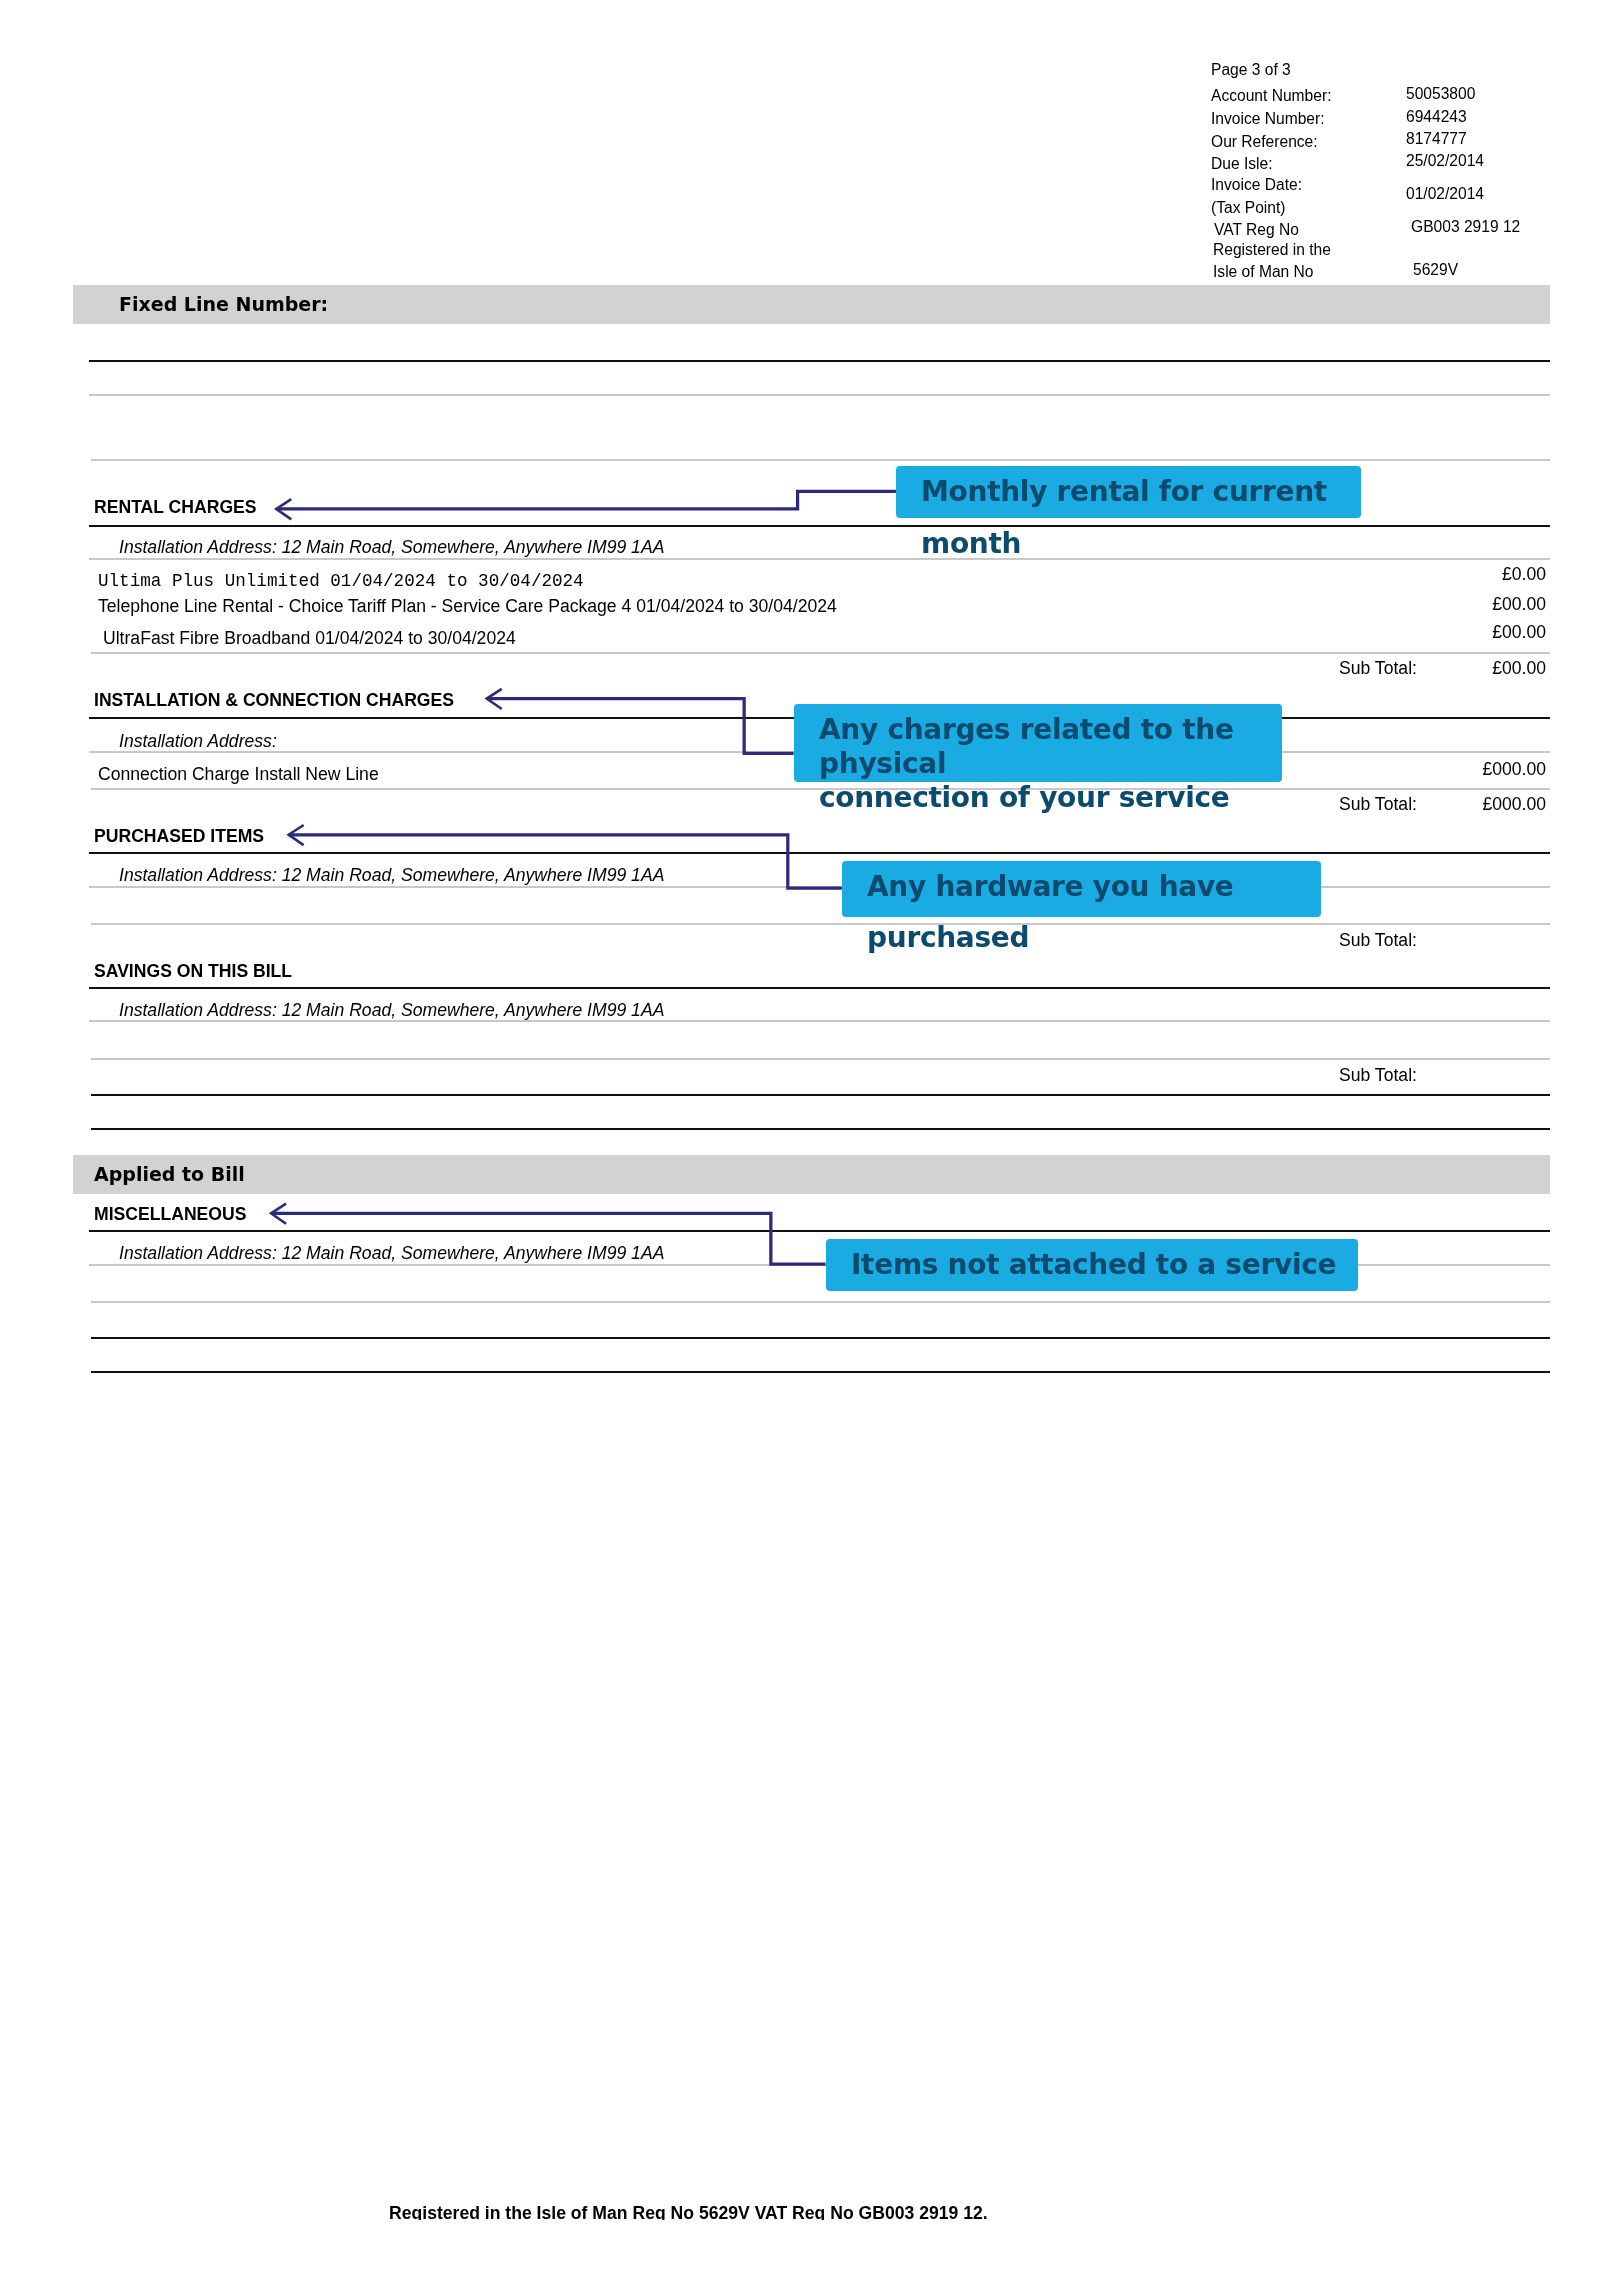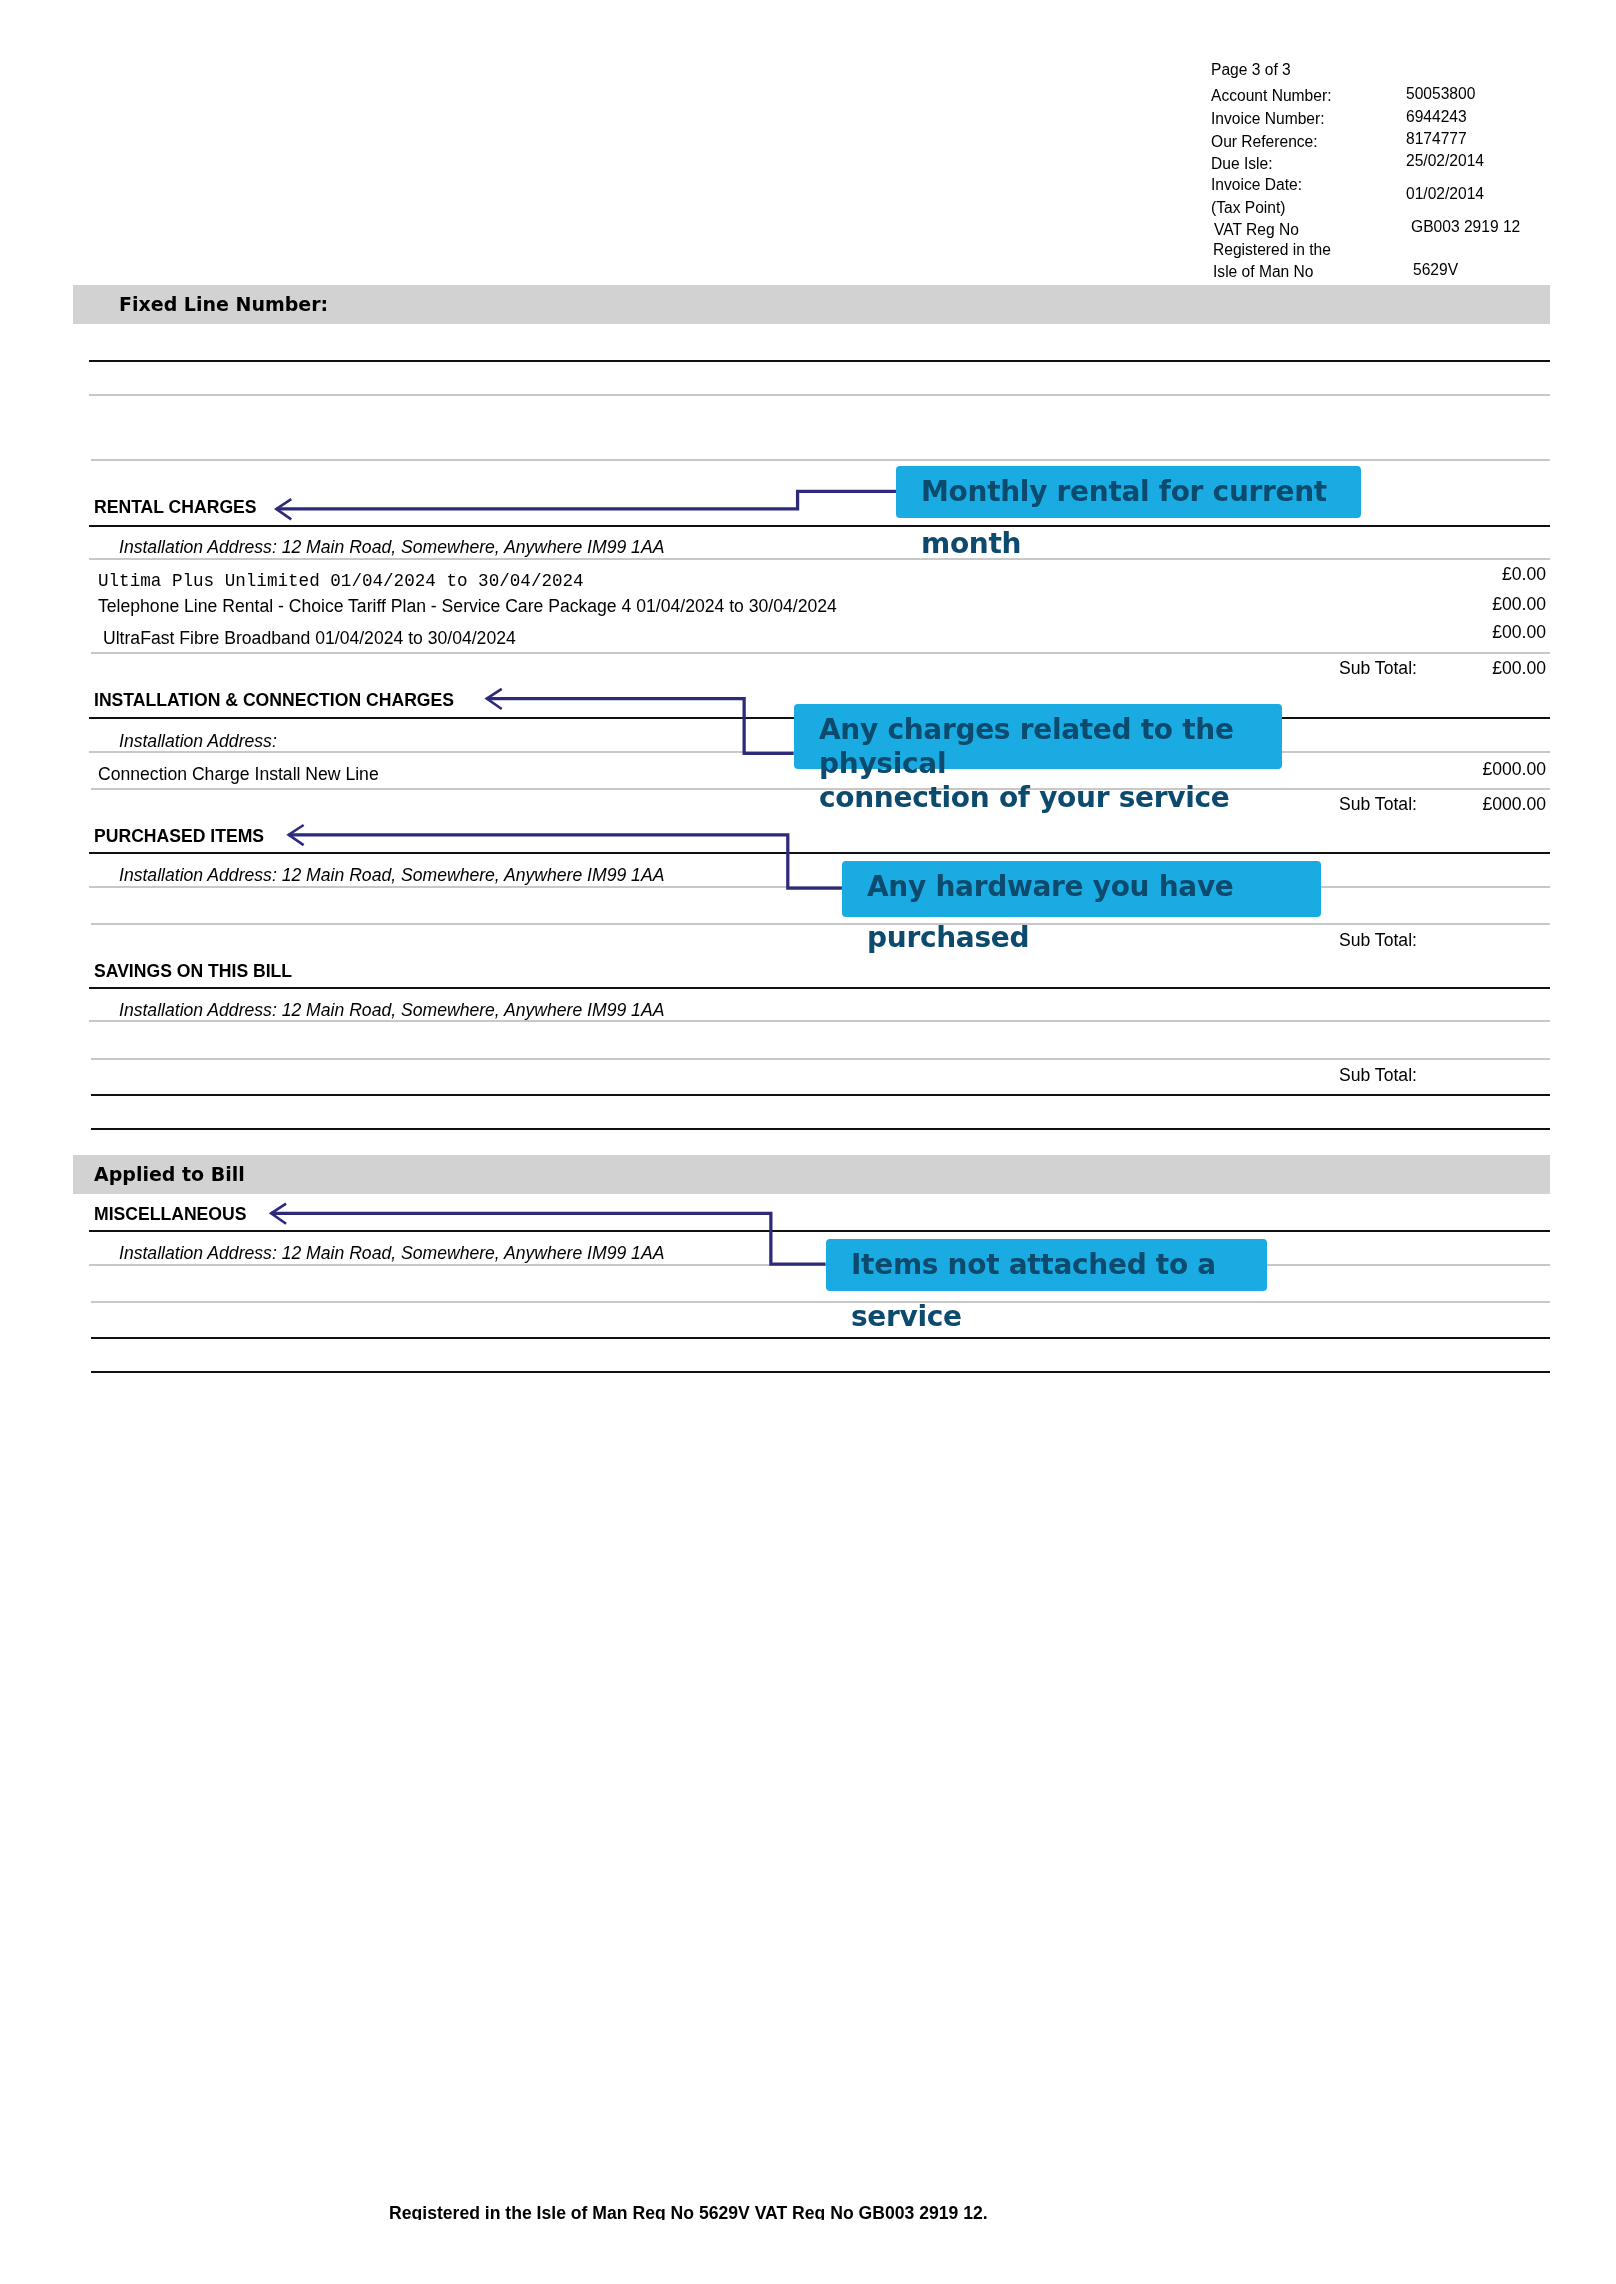--- a/index.html
+++ b/index.html
@@ -145,27 +145,27 @@
 
     <polyline points="1267,1940 1183,1940 1183,1862 416,1862"></polyline>
     <polyline points="439,1847 416,1862 439,1878" stroke-width="4"></polyline>
   </g>
 </svg>
 
 <div class="callout" style="left:896px; top:466px; width:465px; height:52px; line-height:52px;">
   <span>Monthly rental for current month</span>
 </div>
 
-<div class="callout" style="left:794px; top:704px; width:488px; height:65px; padding-top:9px; line-height:34px;">
+<div class="callout" style="left:794px; top:704px; width:488px; height:78px; padding-top:9px; line-height:34px;">
   <span>Any charges related to the physical</span>
   <span>connection of your service</span>
 </div>
 
 <div class="callout" style="left:842px; top:861px; width:479px; height:56px; line-height:51px;">
   <span>Any hardware you have purchased</span>
 </div>
 
-<div class="callout" style="left:826px; top:1239px; width:441px; height:52px; line-height:52px;">
+<div class="callout" style="left:826px; top:1239px; width:532px; height:52px; line-height:52px;">
   <span>Items not attached to a service</span>
 </div>
 
 <div class="abs footer" style="left:389px; top:2203px; height:17px; overflow:hidden;">Registered in the Isle of Man Reg No 5629V  VAT Reg No GB003 2919 12.</div>
 
 
 </body></html>

